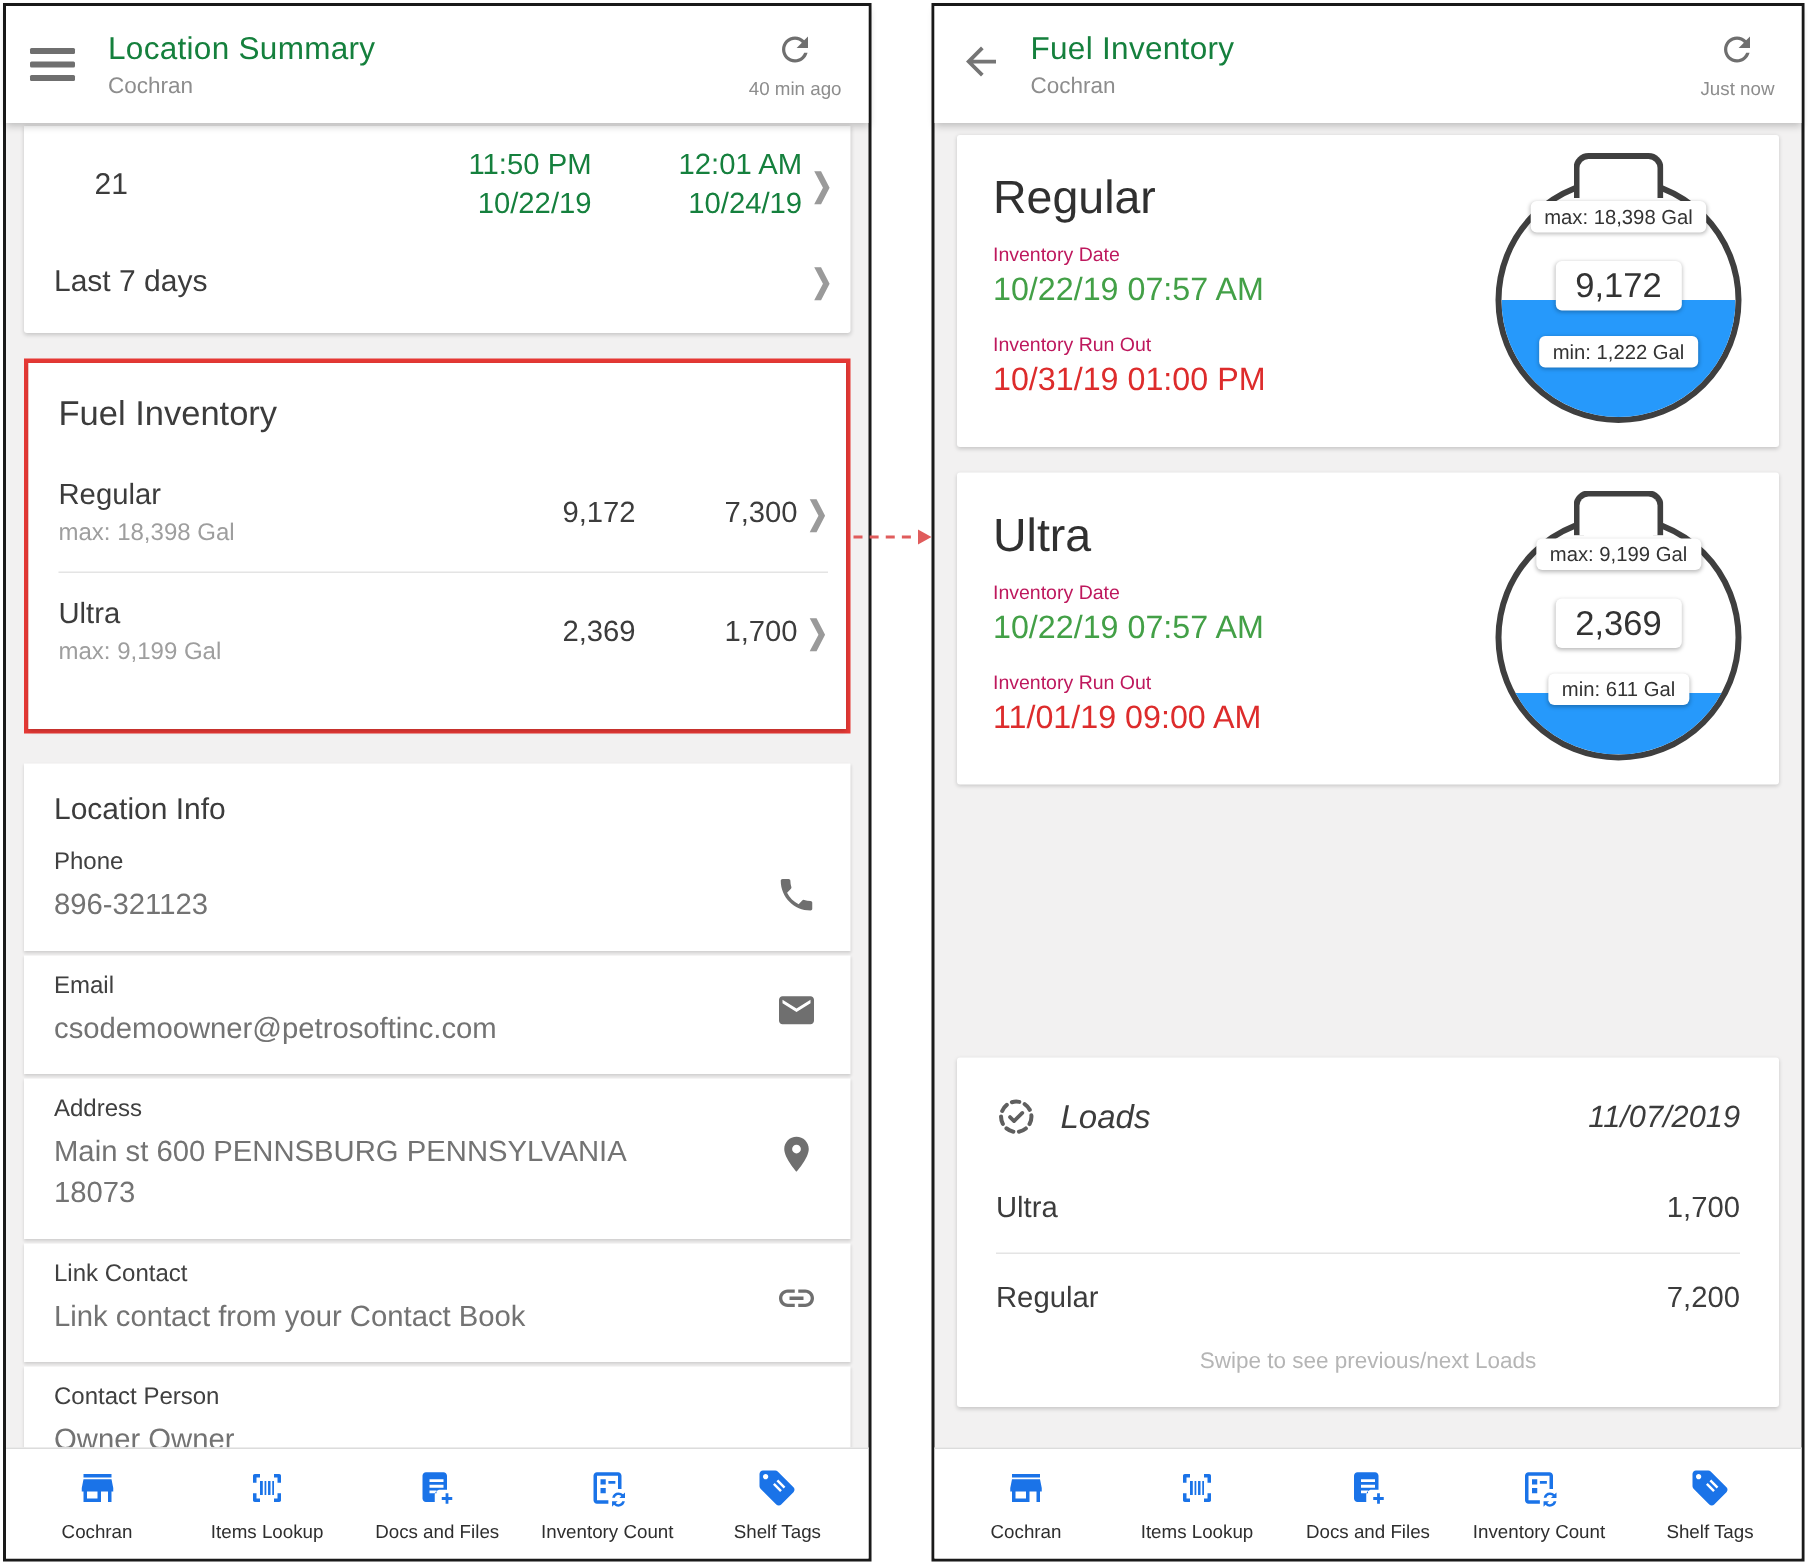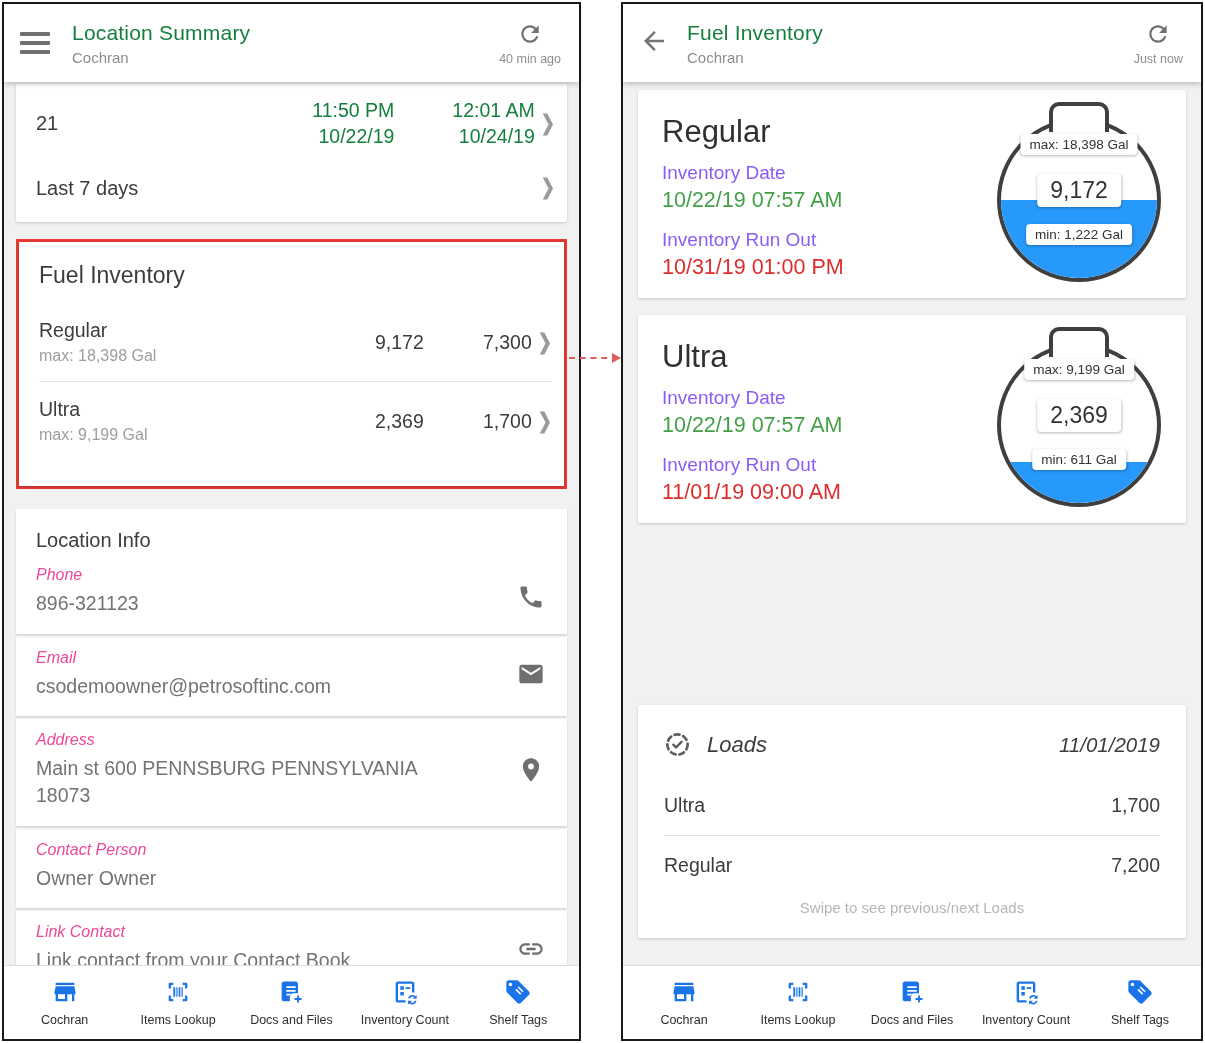--- a/index.html
+++ b/index.html
@@ -24,21 +24,21 @@
 
   .content { flex:1 1 auto; overflow:hidden; position:relative; }
 
   .card { background:#fff; box-shadow:0 1px 3px rgba(0,0,0,.18); border-radius:2px; }
   .divider { height:1px; background:#e4e4e4; }
   .chev { color:#9a9a9a; font-size:17px; font-weight:bold; transform:scaleY(1.25); }
 
   
   .summary-card { margin:2px 12px 0; border-radius:0 0 2px 2px; }
   .summary-row1 { display:flex; align-items:center; padding:14px 12px 12px 20px; }
-  .summary-count { font-size:20px; color:#3c3c3c; }
+  .summary-count { font-size:20px; color:#3c3c3c;margin-left:27px; }
   .dt-col { text-align:right; font-size:19.5px; line-height:1.32; color:#15803d; }
   .dt-from { margin-left:auto; }
   .dt-to { margin-left:58px; margin-right:6px; }
   .summary-row2 { display:flex; align-items:flex-start; padding:16px 12px 22px 20px; font-size:20px; color:#3c3c3c; }
   .summary-row2 .chev { margin-left:auto; }
 
   
   .fuel-highlight { margin:17px 12px 0; border:3px solid #e53935; }
   .fuel-card { background:#fff; padding:20px 12px 30px 20px; box-shadow:0 1px 3px rgba(0,0,0,.18); }
   .fuel-title { font-size:23px; color:#3c3c3c; margin-bottom:18px; }
@@ -47,36 +47,36 @@
   .fuel-max { font-size:16px; color:#9e9e9e; margin-top:5px; }
   .fuel-qty { margin-left:auto; font-size:19.5px; color:#3c3c3c; }
   .fuel-ordered { width:108px; text-align:right; font-size:19.5px; color:#3c3c3c; }
   .fuel-row .chev { margin-left:6px; }
   .fuel-divider { margin:4px 0; }
 
   
   .info-section { margin:20px 12px 0; }
   .info-block { background:#fff; box-shadow:0 1px 2px rgba(0,0,0,.15); margin-bottom:3px; padding:12px 20px 16px; position:relative; }
   .info-title { font-size:20px; color:#3c3c3c; padding:8px 0 14px; }
-  .info-label { font-size:16px; color:#ec4899;font-style:italic; }
+  .info-label { font-size:16px; color:#404040; }
   .info-value { font-size:19.5px; color:#737373; margin-top:6px; max-width:440px; line-height:1.4; }
   .info-icon { position:absolute; right:22px; top:50%; transform:translateY(-50%); }
   .info-icon svg { width:28px; height:28px; fill:#6f6f6f; }
 
   
   .bottom-nav { flex:0 0 74px; background:#fff; border-top:1px solid #dcdcdc; display:flex; align-items:center; justify-content:space-around; position:relative; z-index:4; padding:0 4px; }
   .nav-item { text-align:center; cursor:pointer; width:20%; }
   .nav-item svg { width:28px; height:28px; fill:#1a73e8; }
   .nav-label { font-size:12.5px; color:#2e2e2e; margin-top:3px; white-space:nowrap; }
 
   
   .tank-card { margin:8px 15px 0; padding:24px 24px; position:relative; height:208px; }
   .tank-card.second { margin-top:17px; }
   .tank-name { font-size:31px; color:#303030; font-weight:400; margin-bottom:12px; }
-  .tank-label { font-size:19px; color:#8b5cf6; }
+  .tank-label { font-size:13px; color:#be185d; }
   .tank-date { font-size:21.5px; color:#43a047; margin:4px 0 16px; }
   .tank-runout { font-size:21.5px; color:#dd2c2c; margin-top:4px; }
 
   .tank { position:absolute; right:22px; top:12px; width:170px; height:186px; }
   .tank-cap { position:absolute; top:0; left:50%; transform:translateX(-50%); width:60px; height:30px; background:#fff; border:4px solid #3f3f3f; border-bottom:none; border-radius:10px 10px 0 0; z-index:2; }
   .tank-body { position:absolute; top:16px; left:3px; width:164px; height:164px; border:4px solid #3f3f3f; border-radius:50%; background:#fff; overflow:hidden; z-index:1; }
   .tank-fill { position:absolute; bottom:0; left:0; right:0; background:#2699fb; }
   .tank-pill { position:absolute; left:50%; transform:translateX(-50%); z-index:3; background:#fff; border-radius:4px; box-shadow:0 1px 3px rgba(0,0,0,.28); white-space:nowrap; color:#333; }
   .pill-max { top:32px; font-size:13.5px; padding:3px 9px; }
   .pill-qty { top:72px; font-size:23px; padding:3px 13px; }
@@ -189,31 +189,31 @@
       <div class="info-block">
         <div class="info-label">Address</div>
         <div class="info-value">Main st 600 PENNSBURG PENNSYLVANIA 18073</div>
         <div class="info-icon">
           <svg viewBox="0 0 24 24">
               <path d="M12 2C8.13 2 5 5.13 5 9c0 5.25 7 13 7 13s7-7.75 7-13c0-3.87-3.13-7-7-7zm0 9.5a2.5 2.5 0 110-5 2.5 2.5 0 010 5z"></path>
             </svg>
         </div>
       </div>
       <div class="info-block">
-        <div class="info-label">Contact Person</div>
-        <div class="info-value">Owner Owner</div>
-      </div>
-      <div class="info-block">
         <div class="info-label">Link Contact</div>
         <div class="info-value">Link contact from your Contact Book</div>
         <div class="info-icon">
           <svg viewBox="0 0 24 24">
               <path d="M3.9 12c0-1.71 1.39-3.1 3.1-3.1h4V7H7c-2.76 0-5 2.24-5 5s2.24 5 5 5h4v-1.9H7c-1.71 0-3.1-1.39-3.1-3.1zM8 13h8v-2H8v2zm9-6h-4v1.9h4c1.71 0 3.1 1.39 3.1 3.1s-1.39 3.1-3.1 3.1h-4V17h4c2.76 0 5-2.24 5-5s-2.24-5-5-5z"></path>
             </svg>
         </div>
+      </div>
+      <div class="info-block">
+        <div class="info-label">Contact Person</div>
+        <div class="info-value">Owner Owner</div>
       </div>
     </div>
   </div>
 
   <div class="bottom-nav">
     <div class="nav-item">
       <svg viewBox="0 0 24 24">
           <path d="M20 4H4v2h16V4zm1 10v-2l-1-5H4l-1 5v2h1v6h10v-6h4v6h2v-6h1zm-9 4H6v-4h6v4z"></path>
         </svg>
       <div class="nav-label">Cochran</div>
@@ -303,21 +303,21 @@
       </div>
     </div>
 
     <div class="card loads-card">
       <div class="loads-header">
         <svg viewBox="0 0 24 24">
           <circle cx="12" cy="12" r="9" fill="none" stroke="#5f5f5f" stroke-width="2.4" stroke-dasharray="4.5 3.4" stroke-linecap="round"></circle>
           <path d="M8.3 12.2l2.4 2.4 4.9-4.9" fill="none" stroke="#5f5f5f" stroke-width="2.2" stroke-linecap="round" stroke-linejoin="round"></path>
         </svg>
         <div class="loads-title">Loads</div>
-        <div class="loads-date">11/01/2019</div>
+        <div class="loads-date">11/07/2019</div>
       </div>
       <div class="loads-row" style="padding-top:26px">
         <div class="loads-name">Ultra</div>
         <div class="loads-qty">1,700</div>
       </div>
       <div class="divider"></div>
       <div class="loads-row">
         <div class="loads-name">Regular</div>
         <div class="loads-qty">7,200</div>
       </div>

